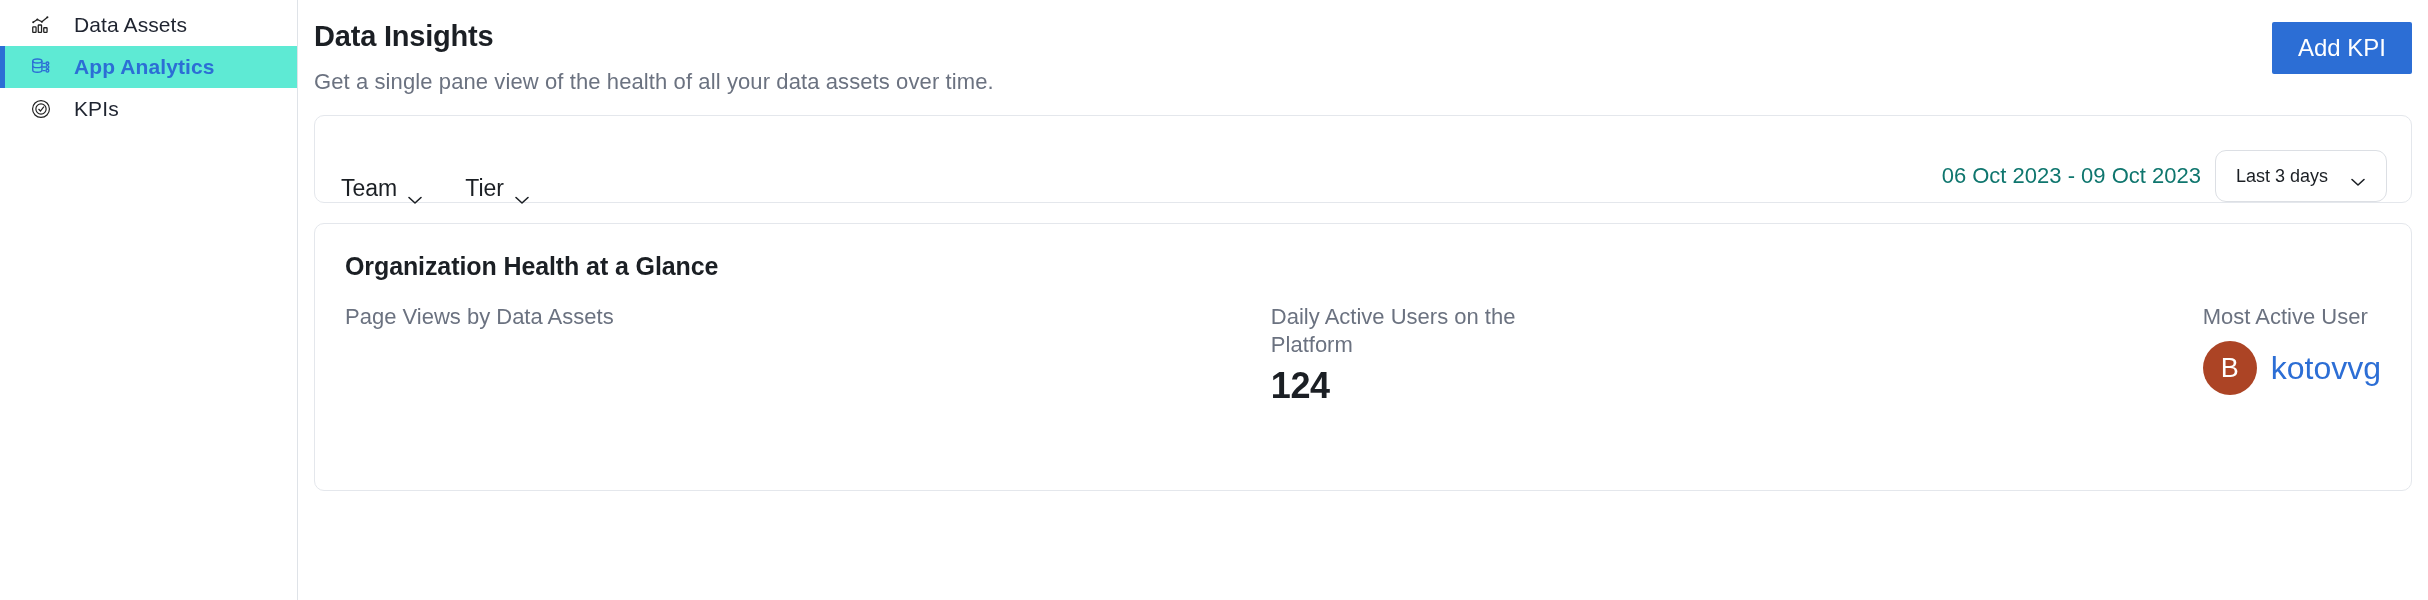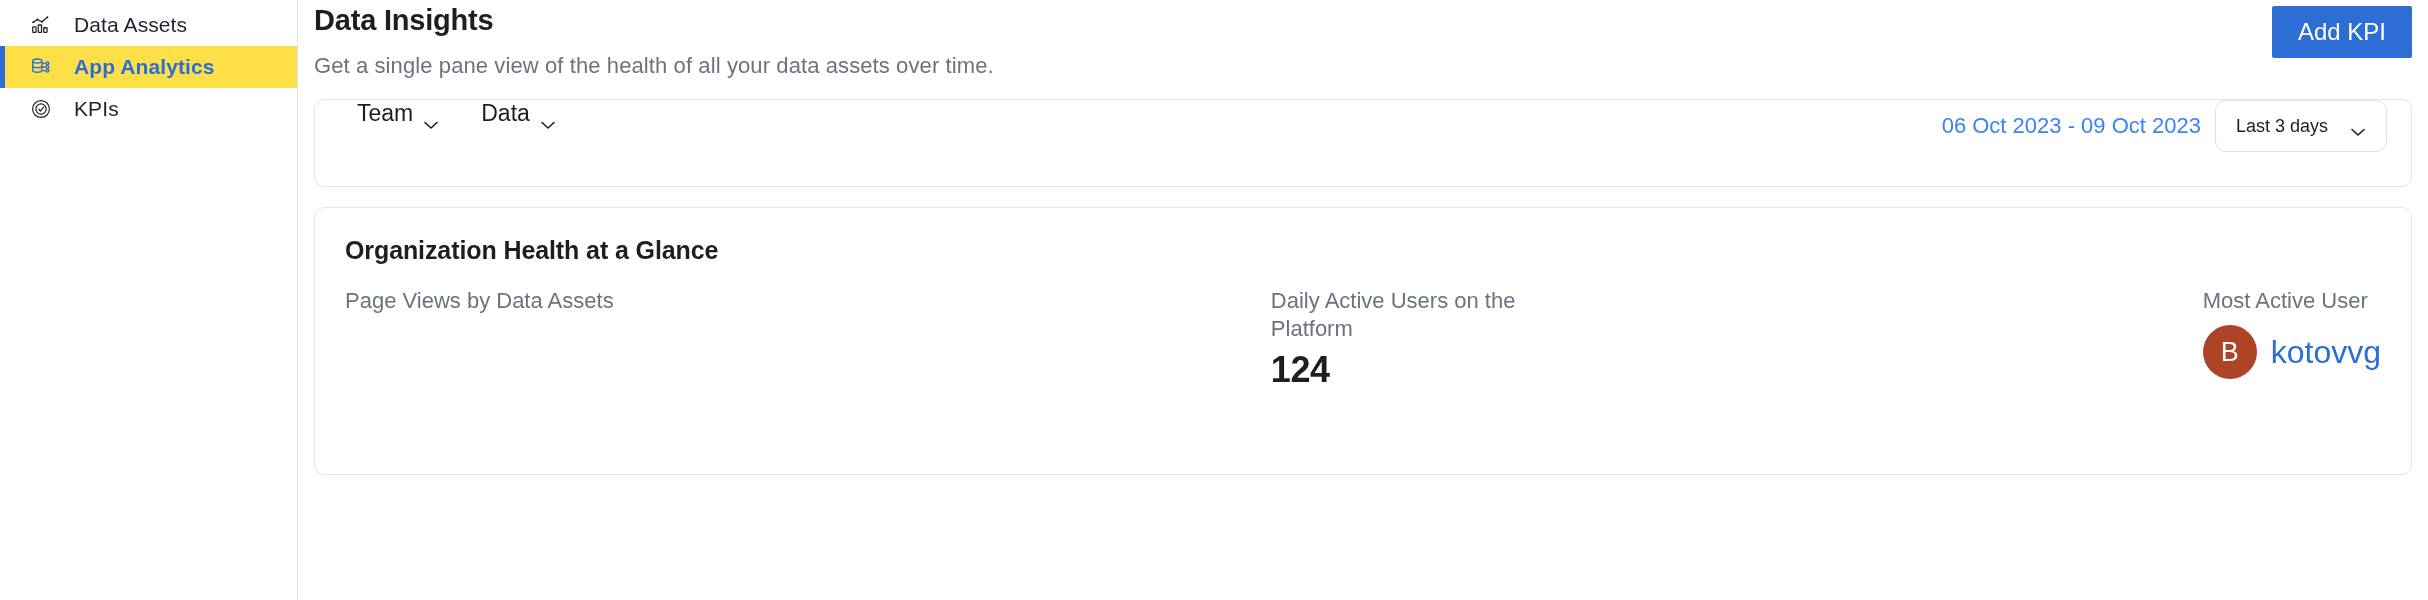--- a/index.html
+++ b/index.html
@@ -21,21 +21,21 @@
   }
   .nav-item {
     position: relative;
     display: flex;
     align-items: center;
     height: 42px;
     padding-left: 30px;
     gap: 22px;
     cursor: pointer;
   }
-  .nav-item.active { background: #fde047; }
+  .nav-item.active { background: #5eead4; }
   .nav-item.active::before {
     content: "";
     position: absolute;
     left: 0; top: 0; bottom: 0;
     width: 5px;
     background: #2c6ed5;
   }
   .nav-icon {
     width: 22px; height: 22px;
     display: flex; align-items: center; justify-content: center;
@@ -52,21 +52,21 @@
   .nav-item.active .nav-label { color: #2c6ed5; font-weight: 700; }
 
   
   .main {
     flex: 1 1 auto;
     height: 600px;
     padding: 0 16px 0 16px;
     position: relative;
   }
   .page-head {
-    padding: 4px 0 0 0;
+    padding: 20px 0 0 0;
     display: flex;
     align-items: flex-start;
     justify-content: space-between;
   }
   .head-left { padding-left: 0; }
   .page-title {
     font-size: 29px;
     font-weight: 700;
     color: #1b1f24;
     letter-spacing: -0.2px;
@@ -96,22 +96,22 @@
     border: 1px solid #e4e7ec;
     border-radius: 10px;
     background: #ffffff;
     margin-top: 20px;
     margin-left: 0px;
     margin-right: 0px;
   }
   .filter-card {
     height: 88px;
     display: flex;
-    align-items: flex-start;
-    padding: 0 24px 0 42px;
+    align-items: flex-end;
+    padding: 0 24px 0 26px;
   }
   .filter-left { display: flex; align-items: center; gap: 42px; }
   .filter-chip {
     display: flex;
     align-items: center;
     gap: 10px;
     font-size: 23px;
     color: #1b1f24;
     cursor: pointer;
     white-space: nowrap;
@@ -122,21 +122,21 @@
     color: #1b1f24;
   }
   .filter-right {
     margin-left: auto;
     display: flex;
     align-items: center;
     gap: 14px;
   }
   .date-range {
     font-size: 22px;
-    color: #3b82f6;
+    color: #0f766e;
     white-space: nowrap;
   }
   .range-select {
     border: 1px solid #dcdfe4;
     border-radius: 11px;
     height: 52px;
     display: flex;
     align-items: center;
     gap: 22px;
     padding: 0 20px;
@@ -268,21 +268,21 @@
         <div class="filter-chip">
           <span>Team</span>
           <span class="chev">
             <svg width="16" height="10" viewBox="0 0 16 10" fill="none" stroke="currentColor" stroke-width="1.6" stroke-linecap="round" stroke-linejoin="round">
               <polyline points="2,2.5 8,8 14,2.5"></polyline>
             </svg>
           </span>
         </div>
 
         <div class="filter-chip">
-          <span>Data</span>
+          <span>Tier</span>
           <span class="chev">
             <svg width="16" height="10" viewBox="0 0 16 10" fill="none" stroke="currentColor" stroke-width="1.6" stroke-linecap="round" stroke-linejoin="round">
               <polyline points="2,2.5 8,8 14,2.5"></polyline>
             </svg>
           </span>
         </div>
 
       </div>
 
       <div class="filter-right">

